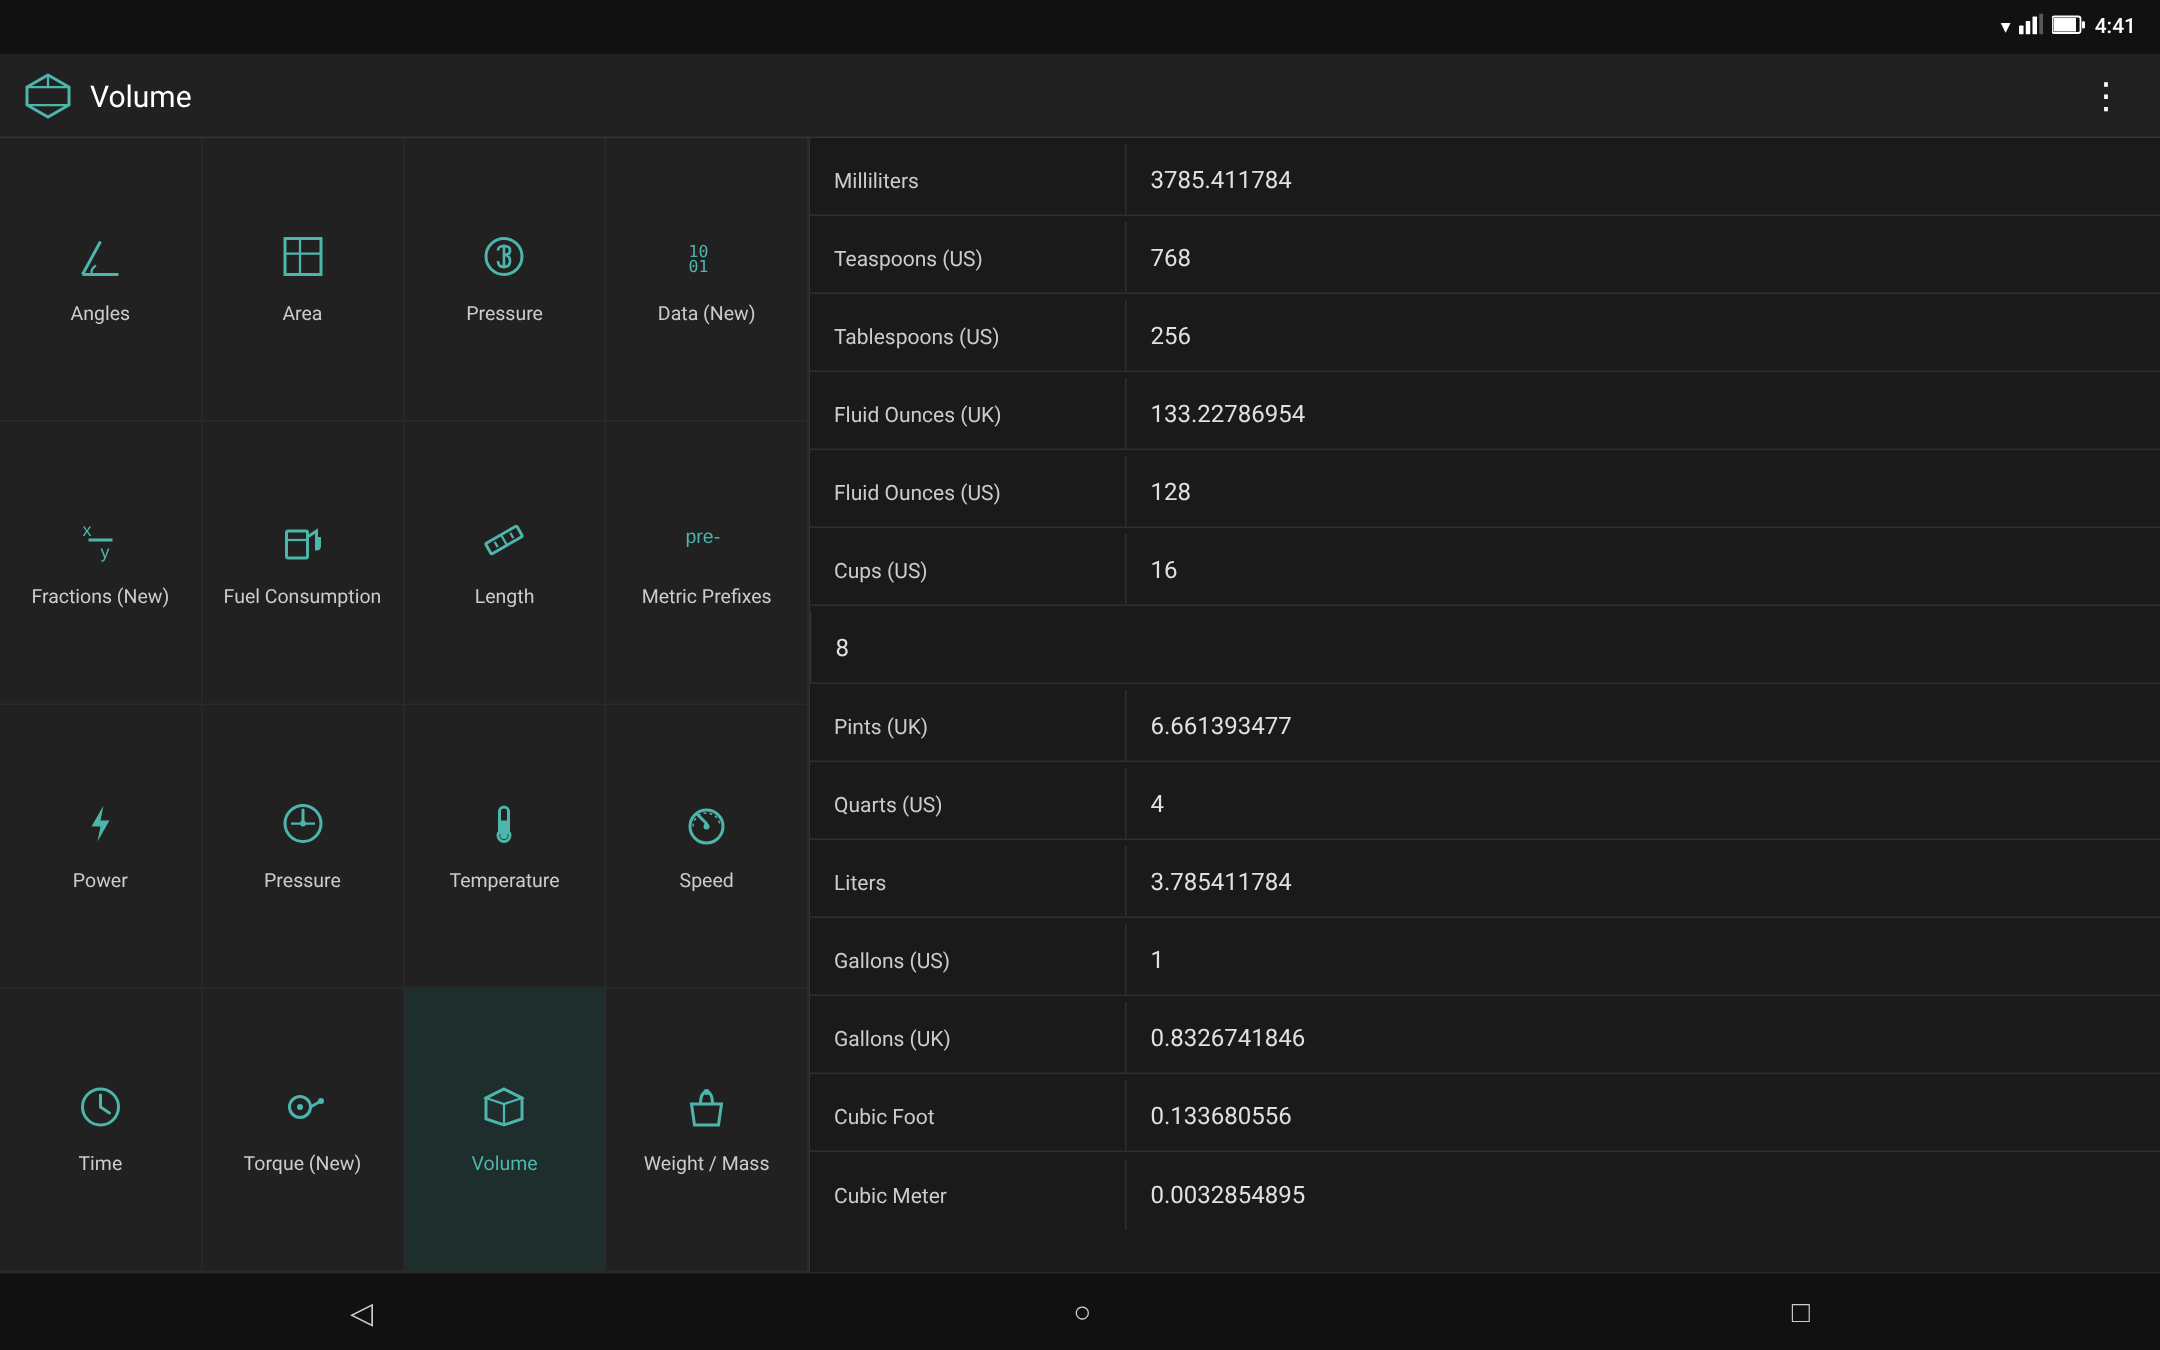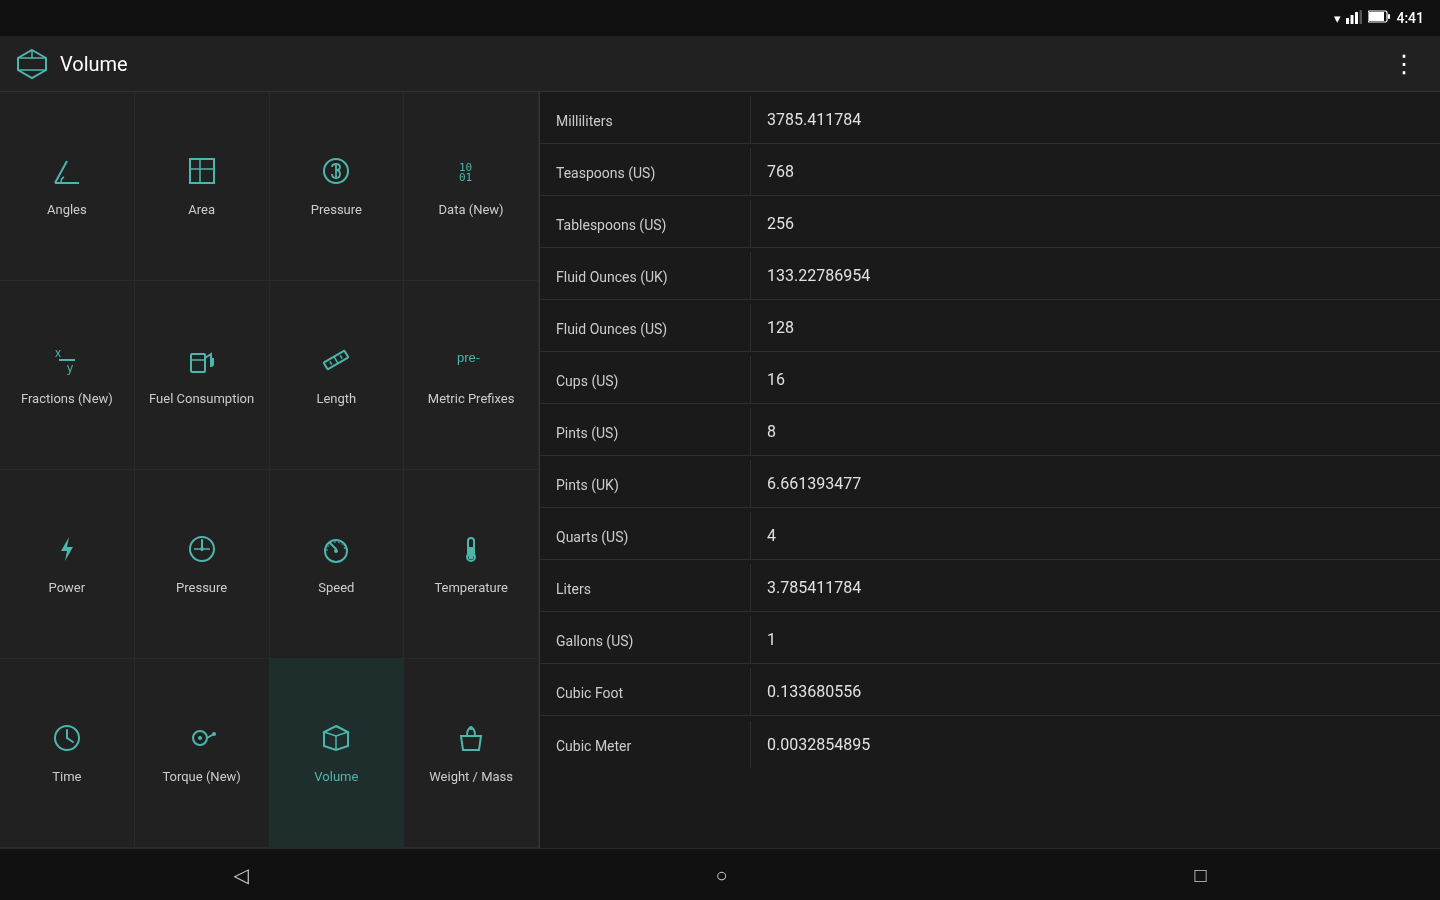--- a/index.html
+++ b/index.html
@@ -326,44 +326,44 @@
           <line x1="8" y1="16" x2="14" y2="16" stroke="#4db6ac" stroke-width="1.5"></line>
           <line x1="18" y1="16" x2="24" y2="16" stroke="#4db6ac" stroke-width="1.5"></line>
         </svg>
       </span>
       <span class="label">Pressure</span>
     </div>
 
     <div class="sidebar-item">
       <span class="icon">
         <svg viewBox="0 0 32 32">
+          <rect x="13" y="5" width="6" height="18" rx="3" fill="none" stroke="#4db6ac" stroke-width="2"></rect>
+          <circle cx="16" cy="24" r="4" fill="none" stroke="#4db6ac" stroke-width="2"></circle>
+          <rect x="14" y="14" width="4" height="10" fill="#4db6ac"></rect>
+          <circle cx="16" cy="24" r="2.5" fill="#4db6ac"></circle>
+        </svg>
+      </span>
+      <span class="label">Temperature</span>
+    </div>
+
+    <div class="sidebar-item">
+      <span class="icon">
+        <svg viewBox="0 0 32 32">
           <circle cx="16" cy="18" r="11" fill="none" stroke="#4db6ac" stroke-width="2"></circle>
           <circle cx="16" cy="18" r="2" fill="#4db6ac"></circle>
           <line x1="16" y1="16" x2="10" y2="10" stroke="#4db6ac" stroke-width="2" stroke-linecap="round"></line>
           <path d="M7 18 A9 9 0 0 1 25 18" fill="none" stroke="#4db6ac" stroke-width="1" stroke-dasharray="2,2"></path>
         </svg>
       </span>
       <span class="label">Speed</span>
     </div>
 
     <div class="sidebar-item">
       <span class="icon">
         <svg viewBox="0 0 32 32">
-          <rect x="13" y="5" width="6" height="18" rx="3" fill="none" stroke="#4db6ac" stroke-width="2"></rect>
-          <circle cx="16" cy="24" r="4" fill="none" stroke="#4db6ac" stroke-width="2"></circle>
-          <rect x="14" y="14" width="4" height="10" fill="#4db6ac"></rect>
-          <circle cx="16" cy="24" r="2.5" fill="#4db6ac"></circle>
-        </svg>
-      </span>
-      <span class="label">Temperature</span>
-    </div>
-
-    <div class="sidebar-item">
-      <span class="icon">
-        <svg viewBox="0 0 32 32">
           <circle cx="16" cy="16" r="12" fill="none" stroke="#4db6ac" stroke-width="2"></circle>
           <line x1="16" y1="8" x2="16" y2="16" stroke="#4db6ac" stroke-width="2" stroke-linecap="round"></line>
           <line x1="16" y1="16" x2="22" y2="20" stroke="#4db6ac" stroke-width="2" stroke-linecap="round"></line>
         </svg>
       </span>
       <span class="label">Time</span>
     </div>
 
     <div class="sidebar-item">
       <span class="icon">
@@ -420,38 +420,41 @@
       </div>
       <div class="conversion-row">
         <div class="conversion-label">Fluid Ounces (US)</div>
         <div class="conversion-value">128</div>
       </div>
       <div class="conversion-row">
         <div class="conversion-label">Cups (US)</div>
         <div class="conversion-value">16</div>
       </div>
       <div class="conversion-row">
-        <div class="conversion-label">Pints (US)</div>
         <div class="conversion-value">8</div>
       </div>
       <div class="conversion-row">
         <div class="conversion-label">Pints (UK)</div>
         <div class="conversion-value">6.661393477</div>
       </div>
       <div class="conversion-row">
         <div class="conversion-label">Quarts (US)</div>
         <div class="conversion-value">4</div>
       </div>
       <div class="conversion-row">
         <div class="conversion-label">Liters</div>
         <div class="conversion-value">3.785411784</div>
       </div>
       <div class="conversion-row">
         <div class="conversion-label">Gallons (US)</div>
         <div class="conversion-value">1</div>
+      </div>
+      <div class="conversion-row">
+        <div class="conversion-label">Gallons (UK)</div>
+        <div class="conversion-value">0.8326741846</div>
       </div>
       <div class="conversion-row">
         <div class="conversion-label">Cubic Foot</div>
         <div class="conversion-value">0.133680556</div>
       </div>
       <div class="conversion-row">
         <div class="conversion-label">Cubic Meter</div>
         <div class="conversion-value">0.0032854895</div>
       </div>
     </div>

